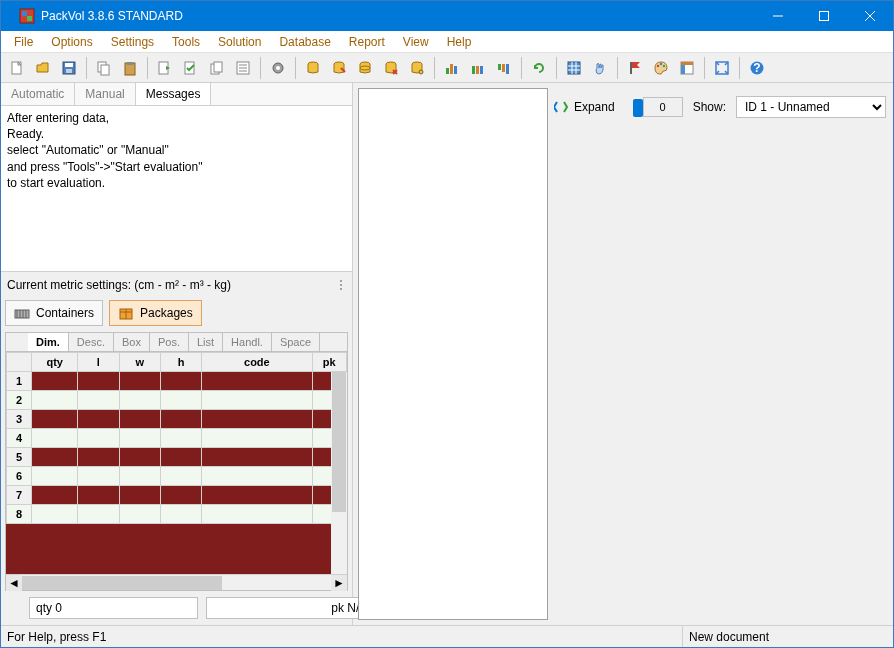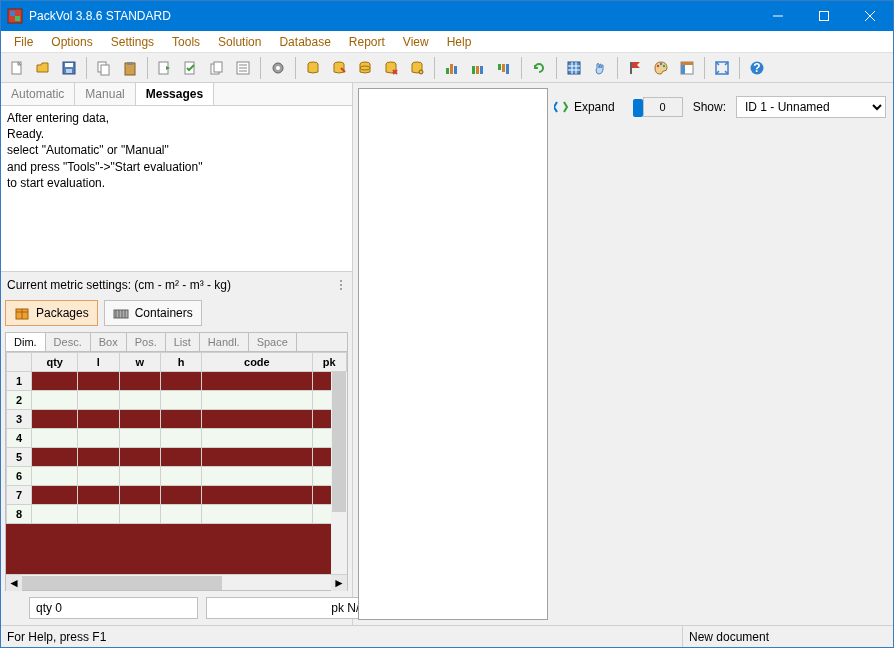--- a/index.html
+++ b/index.html
@@ -1,19 +1,19 @@
 <!DOCTYPE html>
 <html><head>
 <meta charset="utf-8">
 <style>
 * { box-sizing: border-box; margin: 0; padding: 0; font-family: "Segoe UI", Tahoma, sans-serif; font-size: 12px; }
 body { background: #fff; width: 894px; height: 648px; overflow: hidden; display: flex; flex-direction: column; border: 1px solid #3a7ac0; }
 
 
-.titlebar { background: #0078d7; color: #fff; height: 30px; display: flex; align-items: center; padding-left: 6px; }
+.titlebar { background: #0078d7; color: #fff; height: 30px; display: flex; align-items: center; padding-left: 18px; }
 .titlebar .app-icon { width: 16px; height: 16px; margin-right: 6px; display: inline-block; }
 .titlebar .title { flex: 1; font-size: 12px; }
 .titlebar .winbtn { width: 46px; height: 30px; display: flex; align-items: center; justify-content: center; color: #fff; }
 
 
 .menubar { background: #fff; height: 22px; display: flex; align-items: center; padding: 0 4px; border-bottom: 1px solid #e0e0e0; }
 .menubar .menuitem { padding: 3px 9px; cursor: default; color: #a16207; }
 
 
 .toolbar { background: #f0f0f0; height: 30px; display: flex; align-items: center; padding: 0 4px; border-bottom: 1px solid #d0d0d0; gap: 2px; }
@@ -24,40 +24,40 @@
 .main { flex: 1; display: flex; background: #f0f0f0; min-height: 0; }
 .leftpane { width: 352px; display: flex; flex-direction: column; border-right: 1px solid #d0d0d0; }
 .rightpane { flex: 1; display: flex; flex-direction: row; padding: 5px; justify-content: center; }
 
 
 .pane-header { background: #f0f0f0; padding: 4px 6px; font-size: 12px; border-bottom: 1px solid #d0d0d0; }
 
 
 .solver-tabs { display: flex; background: #f8f8f8; border-bottom: 1px solid #d0d0d0; }
 .solver-tabs .tab { padding: 4px 10px; border-right: 1px solid #d0d0d0; color: #808080; cursor: default; }
-.solver-tabs .tab.active { color: #000; font-weight: bold; background: #fff; }
+.solver-tabs .tab.active { color: #000; font-weight: normal; background: #fff; }
 
 
 .messages-wrap { position: relative; flex: 0 0 166px; border-bottom: 1px solid #d0d0d0; }
 .messages { background: #fff; height: 100%; padding: 4px 6px; font-size: 12px; color: #000; line-height: 1.35; overflow-y: scroll; }
 
 
 .metric-line { padding: 6px 6px; font-size: 12px; display:flex; align-items:center; justify-content:space-between;gap:44px; }
 .drag-handle { width:10px; display:flex; flex-direction:column; gap:2px; align-items:center; }
 .drag-handle span { width:2px; height:2px; background:#888; border-radius:50%; }
 
 
 .pc-row { display:flex; gap:6px; padding: 2px 4px 6px; }
 .pc-btn { display:flex; align-items:center; gap:6px; padding:4px 8px; border:1px solid #c0c0c0; background:#f8f8f8; cursor:default; }
 .pc-btn.active { background:#fde8d0; border-color:#e0a060; }
 
 
 .small-tabs { display:flex; border: 1px solid #c0c0c0; border-bottom:none; margin: 0 4px; background:#f0f0f0; }
 .small-tabs .stab { padding:3px 8px; border-right:1px solid #c0c0c0; color:#808080; font-size:11px; }
-.small-tabs .stab.active { color:#000; font-weight:normal; background:#fff; }
+.small-tabs .stab.active { color:#000; font-weight:bold; background:#fff;margin-left:22px; }
 
 
 .grid-wrap { flex:1; margin:0 4px; border:1px solid #c0c0c0; background:#7f1d1d; display:flex; flex-direction:column; min-height:0; position:relative; }
 .grid-scroll { flex:1; overflow:hidden; }
 table.grid { border-collapse: collapse; width: 100%; table-layout: fixed; }
 table.grid th, table.grid td { border: 1px solid #d0d0d0; height: 19px; font-size: 11px; text-align:center; padding:0 2px; }
 table.grid th { background:#f0f0f0; font-weight:bold; }
 table.grid .rownum { background:#f0f0f0; font-weight:bold; width:22px; }
 table.grid tr.alt td { background:#f0f8f0; }
 .grid-hscroll { height:16px; background:#f0f0f0; border-top:1px solid #d0d0d0; position:relative; display:flex; align-items:center; }
@@ -335,41 +335,41 @@
     </div>
     <div class="metric-line">
       <span>Current metric settings: (cm - m² - m³ - kg)</span>
       <span class="drag-handle">
           <span></span>
           <span></span>
           <span></span>
         </span>
     </div>
     <div class="pc-row">
-      <div class="pc-btn active">
-        <span>
-            <svg width="16" height="16">
-              <rect x="2" y="4" width="12" height="10" fill="#f0a030" stroke="#a06010"></rect>
-              <line x1="2" y1="7" x2="14" y2="7" stroke="#a06010"></line>
-              <line x1="8" y1="4" x2="8" y2="14" stroke="#a06010"></line>
-            </svg>
-          </span>
-        <span>Packages</span>
-      </div>
       <div class="pc-btn">
         <span>
             <svg width="16" height="16">
               <rect x="1" y="5" width="14" height="8" fill="#b0b0b0" stroke="#606060"></rect>
               <line x1="3" y1="5" x2="3" y2="13" stroke="#606060"></line>
               <line x1="6" y1="5" x2="6" y2="13" stroke="#606060"></line>
               <line x1="9" y1="5" x2="9" y2="13" stroke="#606060"></line>
               <line x1="12" y1="5" x2="12" y2="13" stroke="#606060"></line>
             </svg>
           </span>
         <span>Containers</span>
+      </div>
+      <div class="pc-btn active">
+        <span>
+            <svg width="16" height="16">
+              <rect x="2" y="4" width="12" height="10" fill="#f0a030" stroke="#a06010"></rect>
+              <line x1="2" y1="7" x2="14" y2="7" stroke="#a06010"></line>
+              <line x1="8" y1="4" x2="8" y2="14" stroke="#a06010"></line>
+            </svg>
+          </span>
+        <span>Packages</span>
       </div>
     </div>
     <div class="small-tabs" id="small-tabs">
         <div class="stab active">Dim.</div>
         <div class="stab">Desc.</div>
         <div class="stab">Box</div>
         <div class="stab">Pos.</div>
         <div class="stab">List</div>
         <div class="stab">Handl.</div>
         <div class="stab">Space</div>

